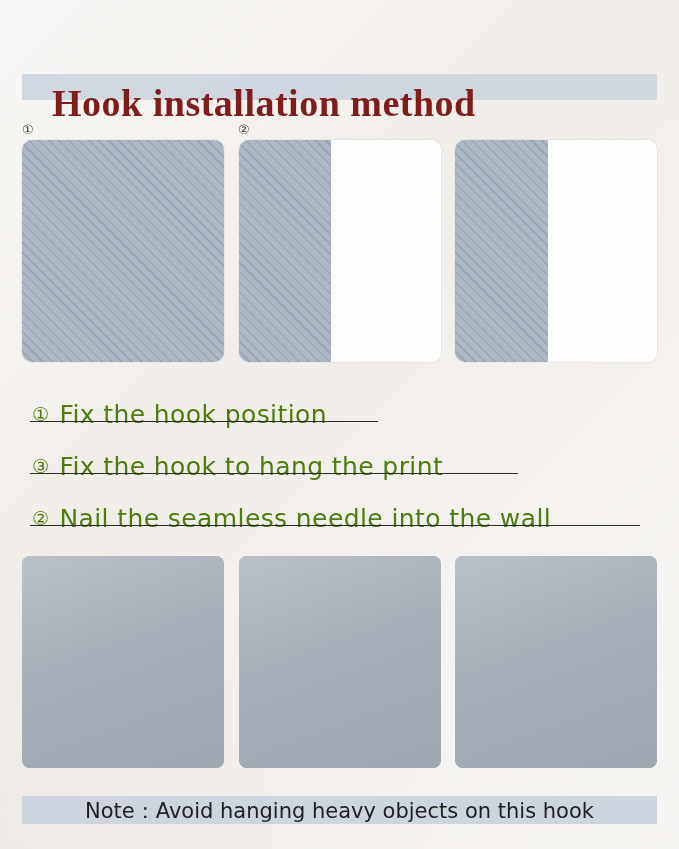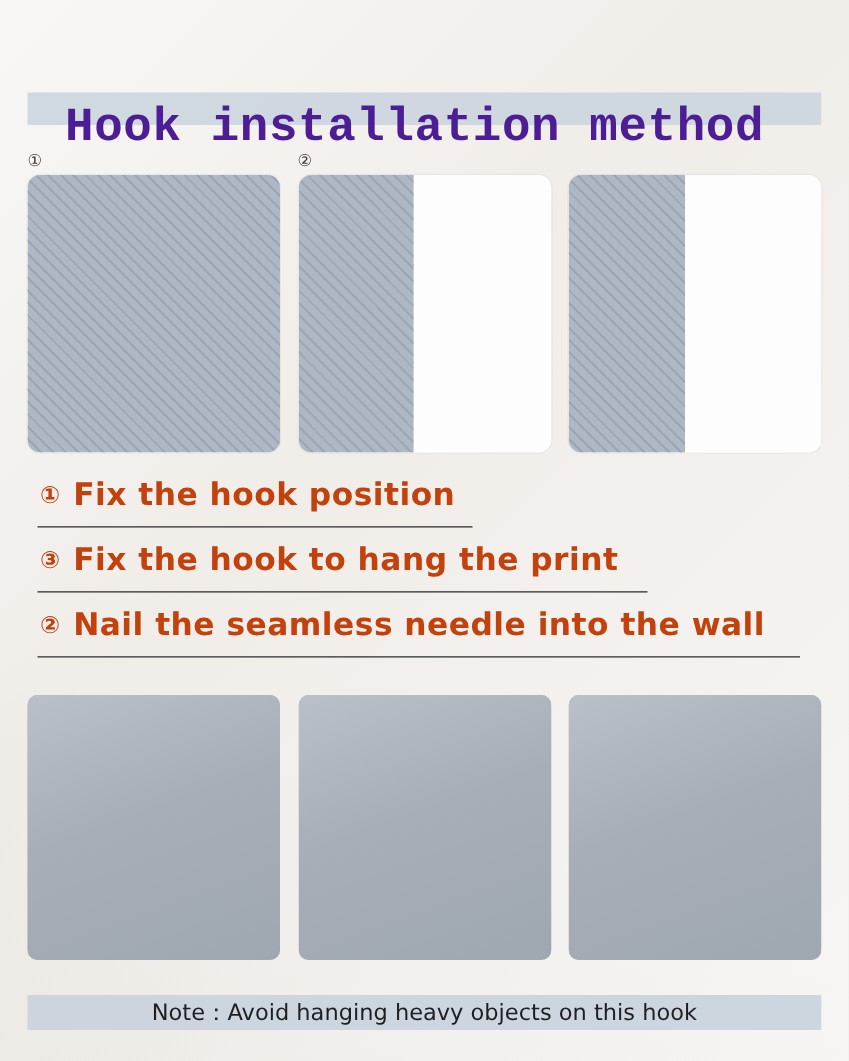--- a/index.html
+++ b/index.html
@@ -24,23 +24,23 @@
   
   .title-wrap{
     position:absolute;left:0;top:44px;width:679px;height:58px;
   }
   .title-band{
     position:absolute;left:22px;top:30px;width:635px;height:26px;
     background:#c9d2dd;opacity:.85;
   }
   .title-text{
     position:absolute;left:52px;top:40px;width:600px;
-    font-family:Liberation Mono, monospace;
+    font-family:Liberation Serif, serif;
     font-size:38px;font-weight:bold;letter-spacing:0.5px;
-    color:#4c1d95;line-height:1;
+    color:#7f1d1d;line-height:1;
     white-space:nowrap;
   }
 
   
   .panels{
     position:absolute;left:22px;top:140px;width:635px;height:222px;
     display:flex;justify-content:space-between;
   }
   .panel{
     position:relative;width:202px;height:222px;border-radius:10px;
@@ -74,22 +74,22 @@
   .steps{
     position:absolute;left:24px;top:380px;width:640px;
   }
   .step-row{
     position:relative;height:52px;
   }
   .step-line{
     position:absolute;left:6px;bottom:10px;height:1.5px;background:#2b2b2b;
   }
   .step-text{
-    position:absolute;left:8px;top:1px;
-    font-size:25px;color:#c2410c;font-weight:700;
+    position:absolute;left:8px;top:20px;
+    font-size:25px;color:#4d7c0f;font-weight:400;
     letter-spacing:0.4px;white-space:nowrap;
   }
   .step-num{display:inline-block;margin-right:10px;font-size:19px;vertical-align:2px;}
 
   
   .photos{
     position:absolute;left:22px;top:556px;width:635px;height:212px;
     display:flex;justify-content:space-between;
   }
   .photo{
@@ -102,21 +102,21 @@
   }
 
   
   .note-band{
     position:absolute;left:22px;top:796px;width:635px;height:28px;
     background:#c9d2dd;opacity:.9;
   }
   .note-text{
     position:absolute;left:22px;top:797px;width:635px;height:28px;
     line-height:28px;text-align:center;
-    font-size:18px;color:#1f1f1f;
+    font-size:21px;color:#1f1f1f;
   }
 </style>
 </head>
 <body>
 
 <div class="paper-bg"></div>
 
 <div class="sheet">
 
   <div class="title-wrap">

